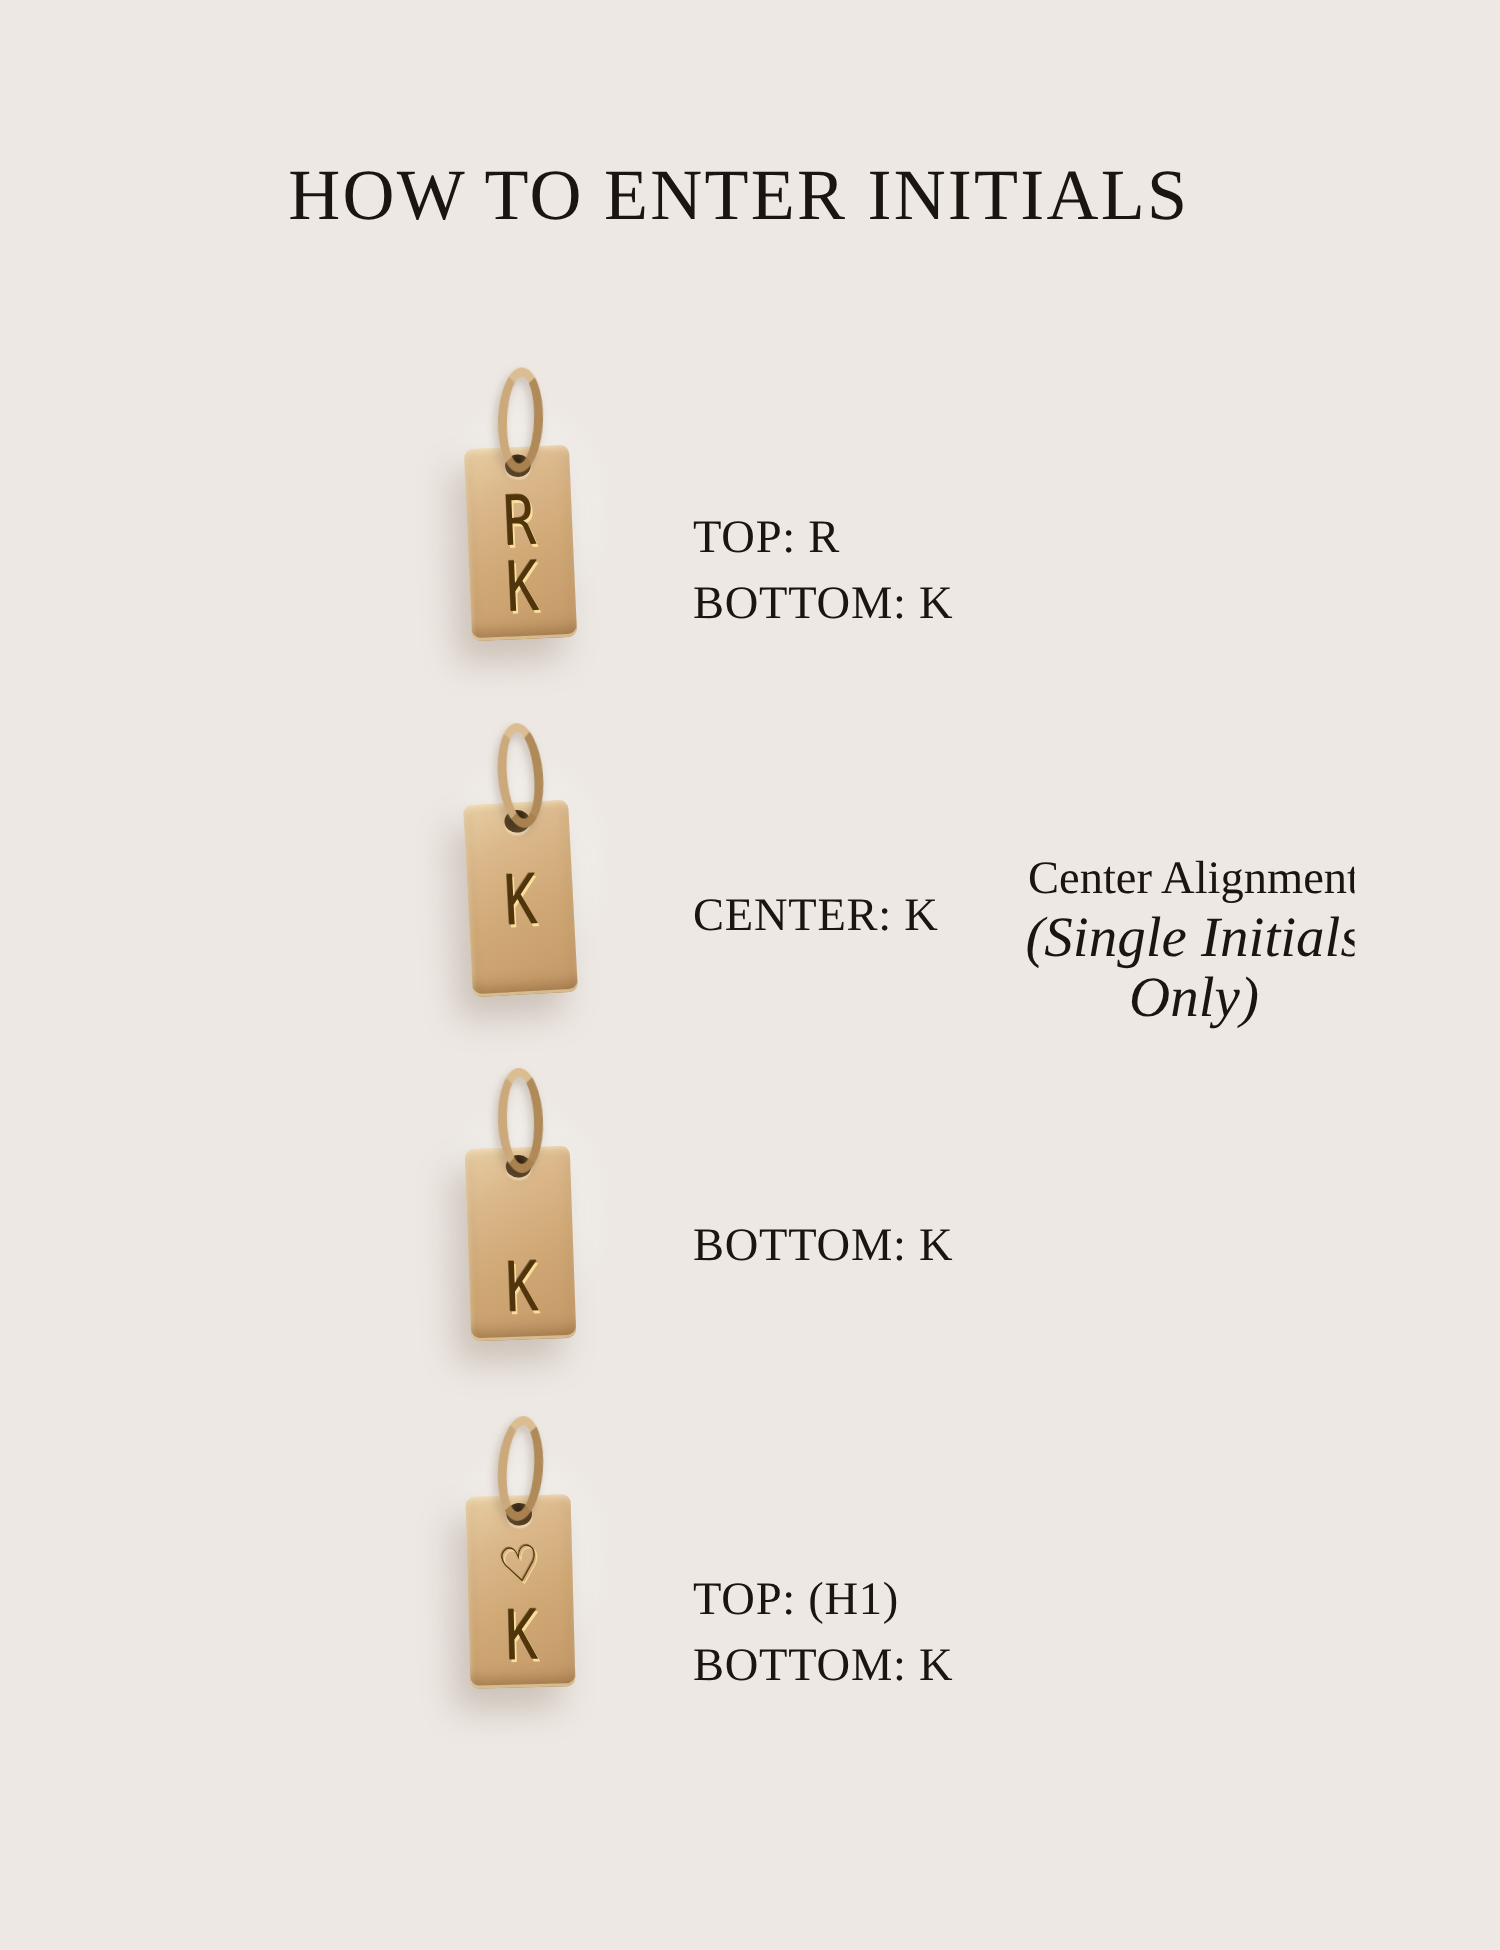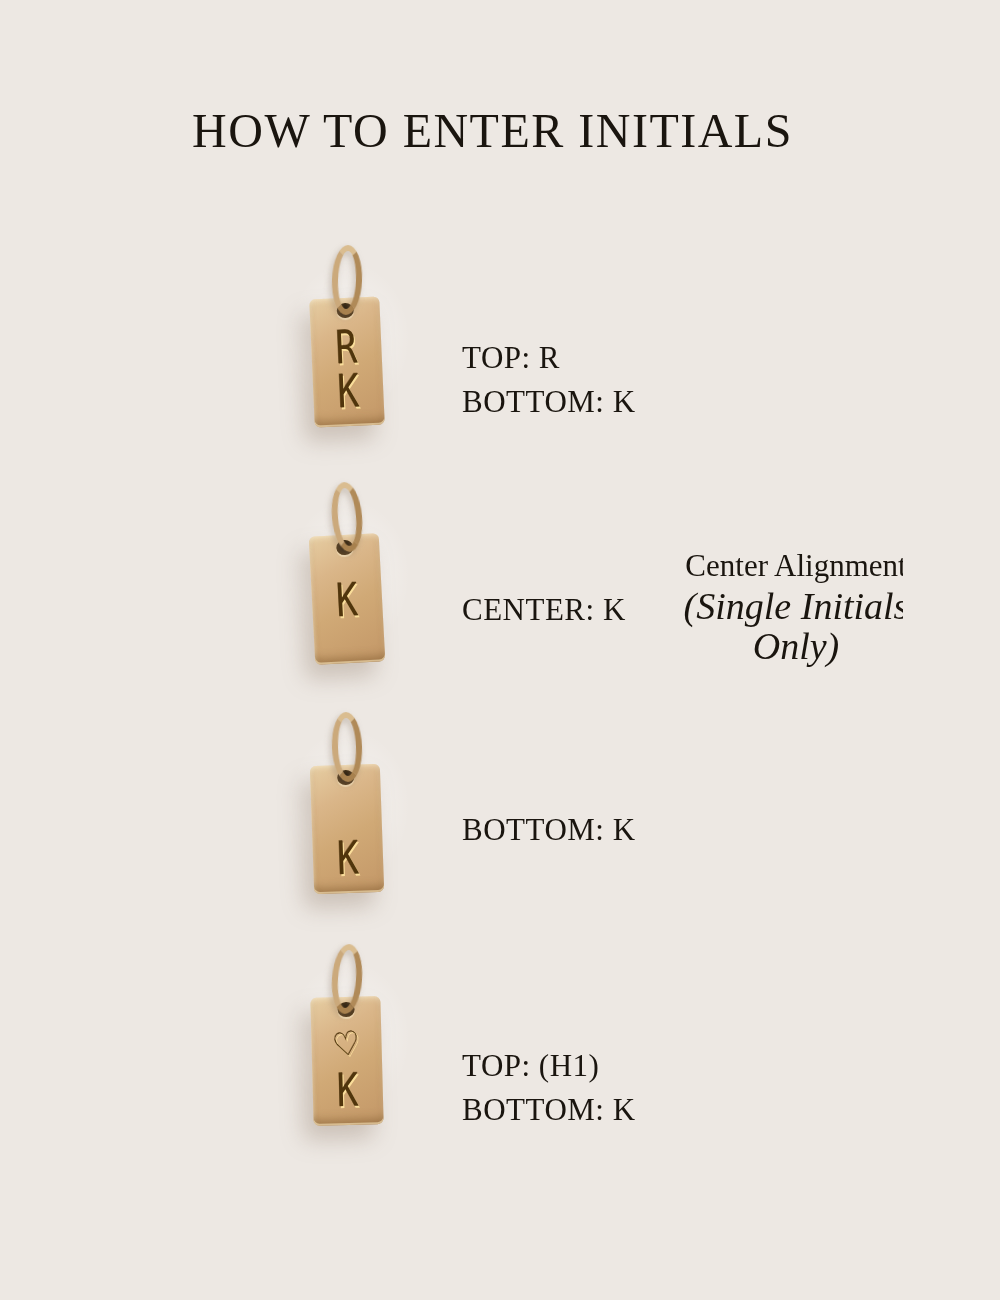--- a/index.html
+++ b/index.html
@@ -106,21 +106,21 @@
     font-size:31px;line-height:44px;
     letter-spacing:0.5px;
     color:var(--ink);
   }
   .row1 .labels{top:75px;margin-top:16px;}
   .row2 .labels{top:106px;}
   .row3 .labels{top:96px;}
   .row4 .labels{top:76px;margin-top:24px;}
 
   .note{
-    position:absolute;left:660px;top:64px;width:272px;
+    position:absolute;left:660px;top:83px;width:272px;
     text-align:center;
     font-size:31px;line-height:40px;
     color:var(--ink);
   }
   .note-italic{font-style:italic;font-size:38px;}
 </style>
 </head>
 <body>
 
 <div class="page">

